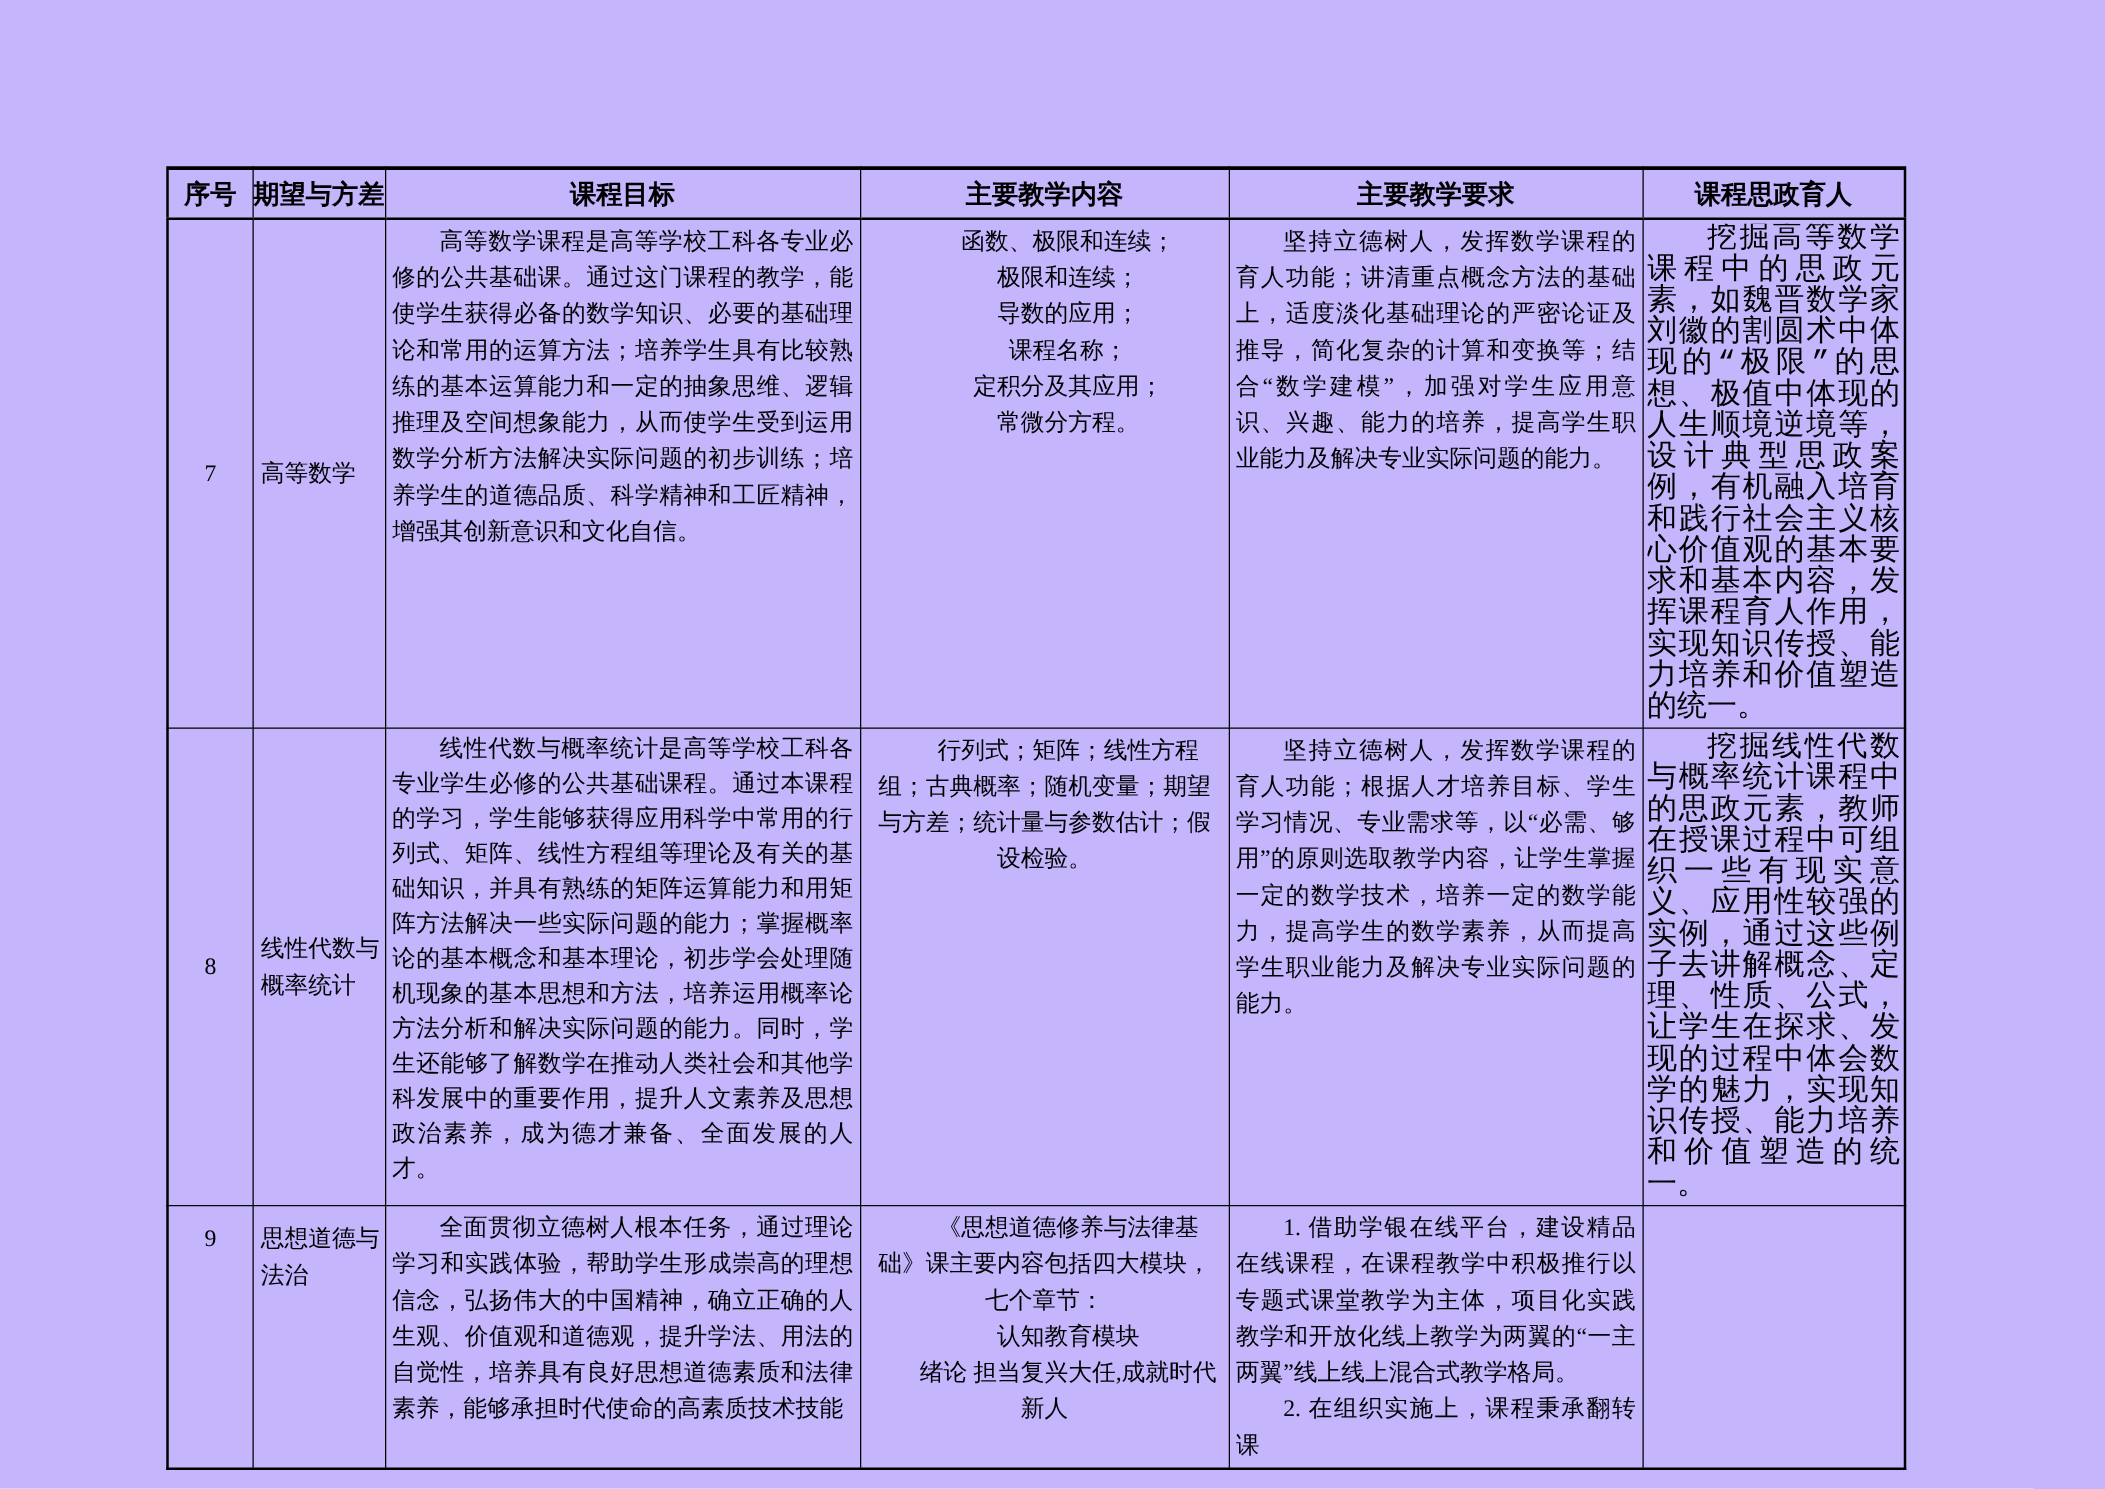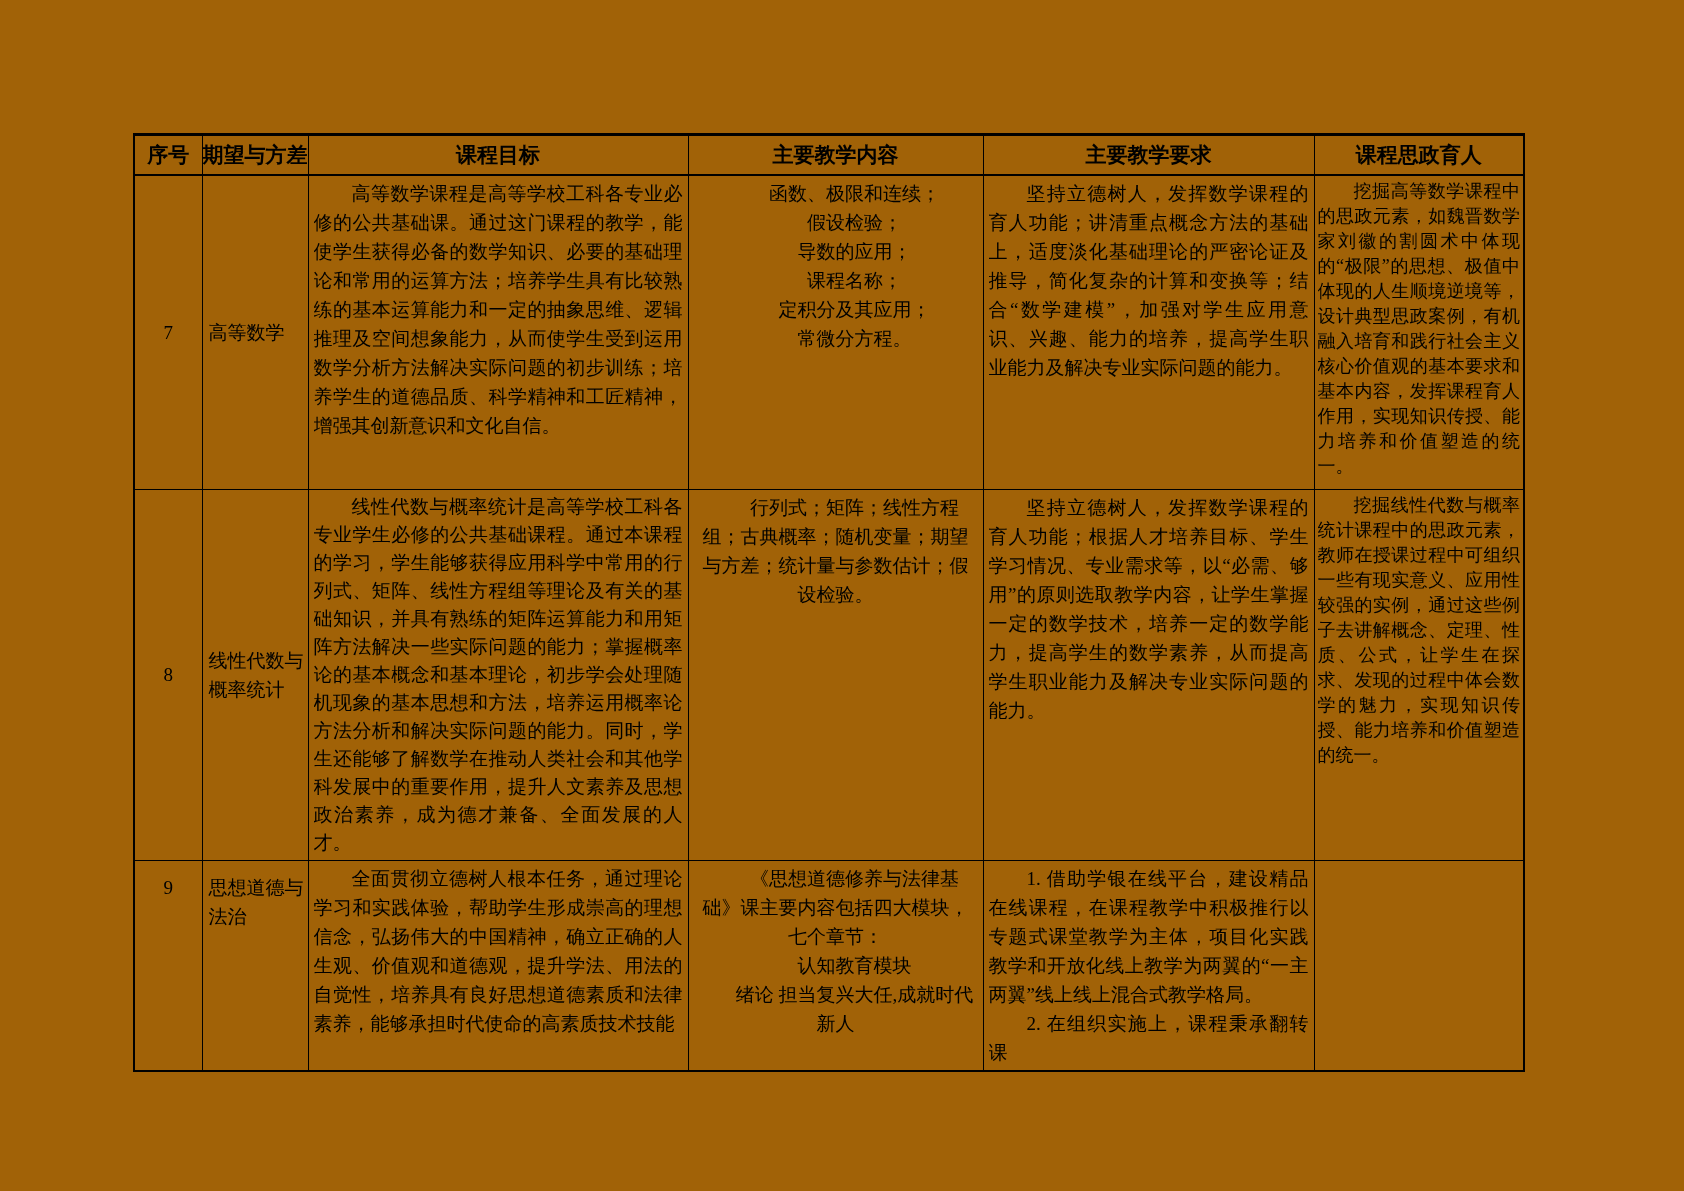--- a/index.html
+++ b/index.html
@@ -1,17 +1,17 @@
 <!DOCTYPE html>
 <html><head>
 <meta charset="utf-8">
 <style>
   html,body { margin:0; padding:0; background:#ffffff; }
   .page {
-    position:relative; width:1684px; height:1191px; background:#a16207;
+    position:relative; width:1684px; height:1191px; background:#c4b5fd;
     font-family:"Liberation Serif","DejaVu Serif",serif; color:#000;
     overflow:hidden;
   }
   table.course-table {
     position:absolute; left:133px; top:133px;
     border-collapse:collapse; table-layout:fixed; width:1390px;
     border:2px solid #000; border-top:3px solid #000;
     line-break:strict;
   }
   col.w-no{width:68px;} col.w-name{width:106px;} col.w-obj{width:380px;}
@@ -19,21 +19,21 @@
   th, td { border:1px solid #000; }
   thead th {
     height:38px; padding:0; font-size:21px; font-weight:bold;
     text-align:center; vertical-align:middle; border-bottom:2px solid #000;
   }
   tr.row-7 { height:314px; } tr.row-8 { height:370px; } tr.row-9 { height:185px; }
   td { vertical-align:top; padding:3px 5px; font-size:19px; line-height:29px;margin-top:12px; }
   td.c-no { text-align:center; vertical-align:middle; padding:0; }
   td.c-name { vertical-align:middle; padding:2px 2px 2px 6px; }
   tr.row-9 td.c-no, tr.row-9 td.c-name { vertical-align:top; padding-top:12px; }
-  td.c-ideo { font-size:18px; line-height:25px; padding:3px 3px; }
+  td.c-ideo { font-size:24px; line-height:25px; padding:3px 3px;font-family:Liberation Mono, monospace; }
   tr.row-8 td.c-obj { line-height:28px; }
   .para { margin:0; text-indent:2em; text-align:justify; }
   td.c-content .para { text-align:center; }
   .cellbox { overflow:hidden; }
   .page-number {
     position:absolute; top:1092px; left:0; width:1558px;
     text-align:center; font-size:19px;
   }
 </style>
 </head>
@@ -64,21 +64,21 @@
           <td class="c-no">7</td>
           <td class="c-name">高等数学</td>
           <td class="c-obj">
             <div class="cellbox">
               <div class="para">高等数学课程是高等学校工科各专业必修的公共基础课。通过这门课程的教学，能使学生获得必备的数学知识、必要的基础理论和常用的运算方法；培养学生具有比较熟练的基本运算能力和一定的抽象思维、逻辑推理及空间想象能力，从而使学生受到运用数学分析方法解决实际问题的初步训练；培养学生的道德品质、科学精神和工匠精神，增强其创新意识和文化自信。</div>
             </div>
           </td>
           <td class="c-content">
             <div class="cellbox">
               <div class="para">函数、极限和连续；</div>
-              <div class="para">假设检验；</div>
+              <div class="para">极限和连续；</div>
               <div class="para">导数的应用；</div>
               <div class="para">课程名称；</div>
               <div class="para">定积分及其应用；</div>
               <div class="para">常微分方程。</div>
             </div>
           </td>
           <td class="c-req">
             <div class="cellbox">
               <div class="para">坚持立德树人，发挥数学课程的育人功能；讲清重点概念方法的基础上，适度淡化基础理论的严密论证及推导，简化复杂的计算和变换等；结合“数学建模”，加强对学生应用意识、兴趣、能力的培养，提高学生职业能力及解决专业实际问题的能力。</div>
             </div>

